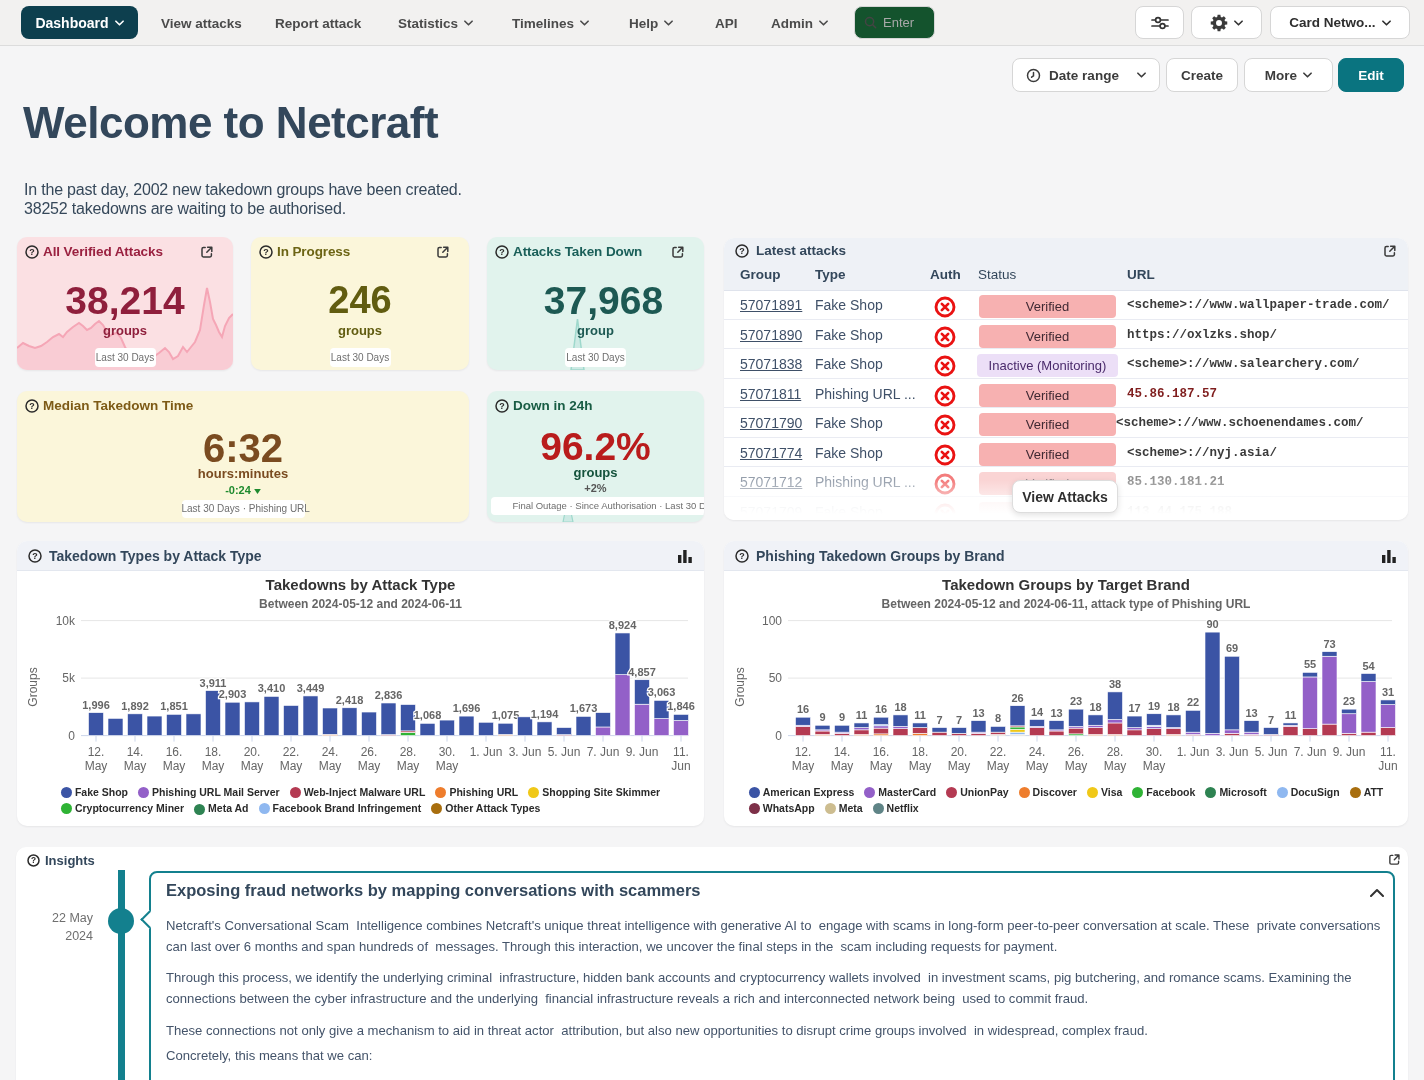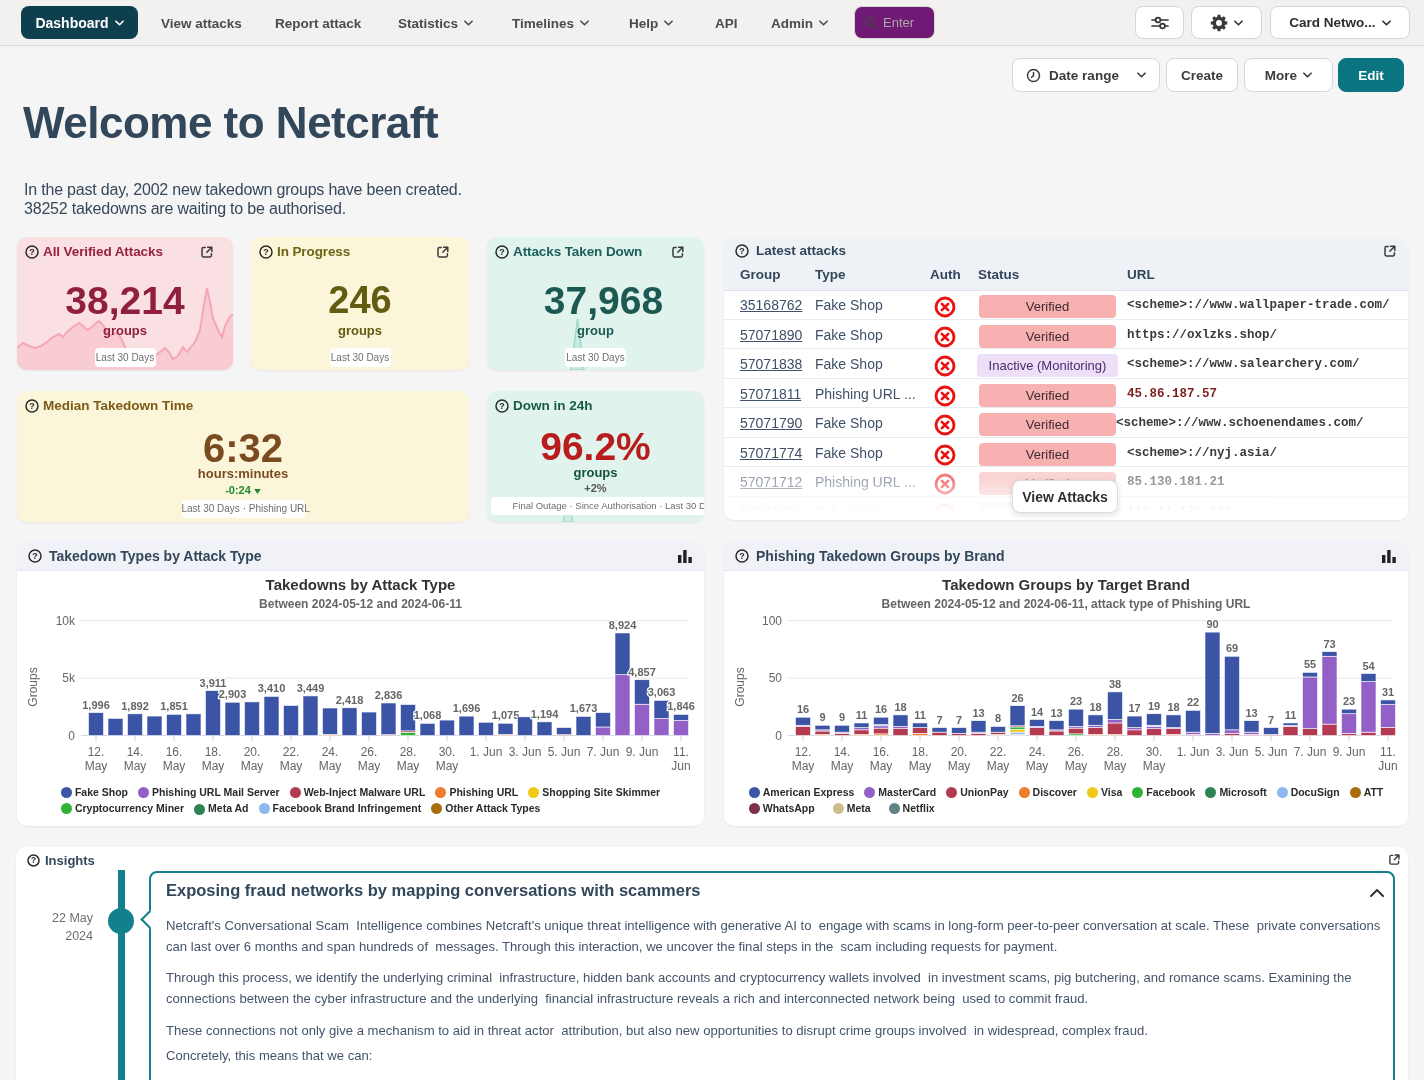--- a/index.html
+++ b/index.html
@@ -21,21 +21,21 @@
 <div class="navlink" style="left:512px">Timelines<svg width="9" height="6" viewBox="0 0 10 6" style="margin-left:6px">
       <path d="M1 1 L5 5 L9 1" fill="none" stroke="#4b4b4b" stroke-width="1.8" stroke-linecap="round" stroke-linejoin="round"></path>
     </svg></div>
 <div class="navlink" style="left:629px">Help<svg width="9" height="6" viewBox="0 0 10 6" style="margin-left:6px">
       <path d="M1 1 L5 5 L9 1" fill="none" stroke="#4b4b4b" stroke-width="1.8" stroke-linecap="round" stroke-linejoin="round"></path>
     </svg></div>
 <div class="navlink" style="left:715px">API</div>
 <div class="navlink" style="left:771px">Admin<svg width="9" height="6" viewBox="0 0 10 6" style="margin-left:6px">
       <path d="M1 1 L5 5 L9 1" fill="none" stroke="#4b4b4b" stroke-width="1.8" stroke-linecap="round" stroke-linejoin="round"></path>
     </svg></div>
-<div class="abs" style="left:854px;top:6px;width:81px;height:33px;background:#701a75;border:1px solid #d6d6d6;border-radius:8px;display:flex;align-items:center;padding-left:9px">
+<div class="abs" style="left:854px;top:6px;width:81px;height:33px;background:#14532d;border:1px solid #d6d6d6;border-radius:8px;display:flex;align-items:center;padding-left:9px">
 <svg width="13" height="13" viewBox="0 0 14 14">
       <circle cx="6" cy="6" r="4.4" fill="none" stroke="#444" stroke-width="1.6"></circle>
       <path d="M9.4 9.4 L12.6 12.6" stroke="#444" stroke-width="1.6" stroke-linecap="round"></path>
     </svg>
 <span style="color:#a8a8a8;font-size:13px;margin-left:6px">Enter</span>
   </div>
 <div class="btn" style="left:1135px;top:6px;width:49px;height:33px">
 <svg width="20" height="18" viewBox="0 0 20 18">
       <path d="M2 6 H18 M2 12 H18" stroke="#333" stroke-width="1.7" stroke-linecap="round"></path>
       <circle cx="8" cy="6" r="2.4" fill="#fff" stroke="#333" stroke-width="1.7"></circle>
@@ -149,25 +149,25 @@
       <text x="7.0" y="10.2256" text-anchor="middle" font-size="8.96" font-weight="bold" fill="#2b2b2b" font-family="Liberation Sans">?</text>
     </svg>
     <div style="position:absolute;left:32px;top:5px;font-size:13.5px;font-weight:bold;color:#33475b">Latest attacks</div>
     <svg style="position:absolute;left:659px;top:6px" width="14" height="14" viewBox="0 0 14 14">
       <path d="M5.2 2.6 H3.4 C2.5 2.6 2 3.1 2 4 V10.6 C2 11.5 2.5 12 3.4 12 H10 C10.9 12 11.4 11.5 11.4 10.6 V8.8" fill="none" stroke="#3a3a3a" stroke-width="1.5" stroke-linecap="round"></path>
       <path d="M7.6 2.2 H11.8 V6.4 M11.5 2.5 L6.8 7.2" fill="none" stroke="#3a3a3a" stroke-width="1.5" stroke-linecap="round" stroke-linejoin="round"></path>
     </svg>
     <div style="position:absolute;left:16px;top:29px;font-size:13.5px;font-weight:bold;color:#33475b">Group</div>
     <div style="position:absolute;left:91px;top:29px;font-size:13.5px;font-weight:bold;color:#33475b">Type</div>
     <div style="position:absolute;left:206px;top:29px;font-size:13.5px;font-weight:bold;color:#33475b">Auth</div>
-    <div style="position:absolute;left:254px;top:29px;font-size:13.5px;font-weight:bold;color:#33475b">Status</div>
+    <div style="position:absolute;left:254px;top:29px;font-size:13.5px;font-weight:normal;color:#33475b">Status</div>
     <div style="position:absolute;left:403px;top:29px;font-size:13.5px;font-weight:bold;color:#33475b">URL</div>
     <div style="position:absolute;left:0;top:52px;width:100%;height:1px;background:#dfe3ec"></div>
     <div style="position:absolute;left:0;top:52.0px;width:100%;height:29.5px;border-bottom:1px solid #e9ebf2;opacity:1">
-      <div style="position:absolute;left:16px;top:8px;font-size:14px;line-height:14px;color:#3f5068;text-decoration:underline">35168762</div>
+      <div style="position:absolute;left:16px;top:8px;font-size:14px;line-height:14px;color:#3f5068;text-decoration:underline">57071891</div>
       <div style="position:absolute;left:91px;top:8px;font-size:14px;line-height:14px;color:#3f5068">Fake Shop</div>
       <div style="position:absolute;left:210px;top:6px"><svg width="22" height="22" viewBox="0 0 23 23">
           <circle cx="11.5" cy="11.5" r="9.4" fill="none" stroke="#ea1212" stroke-width="3"></circle>
           <path d="M8.2 8.2 L14.8 14.8 M14.8 8.2 L8.2 14.8" stroke="#ea1212" stroke-width="2.8" stroke-linecap="round"></path>
         </svg></div>
       <div style="position:absolute;left:255px;top:5px;width:137px;height:23px;background:#f7b1b1;border-radius:4px;text-align:center;line-height:23px;font-size:13px;color:#402933">Verified</div>
       <div style="position:absolute;left:403px;top:9px;font-size:12.5px;line-height:13px;font-weight:600;color:#3a3a3a;font-family:'Liberation Mono',monospace;white-space:nowrap">&lt;scheme&gt;://www.wallpaper-trade.com/</div>
     </div>
     <div style="position:absolute;left:0;top:81.5px;width:100%;height:29.5px;border-bottom:1px solid #e9ebf2;opacity:1">
       <div style="position:absolute;left:16px;top:8px;font-size:14px;line-height:14px;color:#3f5068;text-decoration:underline">57071890</div>
@@ -582,21 +582,21 @@
     <div style="position:absolute;left:0;top:243px;width:100%;text-align:center;line-height:0"><div style="display:inline-block;text-align:left"><div style="display:flex;gap:10px;align-items:center;height:16px">
           <span style="display:flex;align-items:center;font-size:10.5px;font-weight:bold;color:#2a2a2a;white-space:nowrap;line-height:13px"><span style="width:11px;height:11px;border-radius:50%;background:#3b54a5;margin-right:3px;display:inline-block;flex-shrink:0"></span>American Express</span>
           <span style="display:flex;align-items:center;font-size:10.5px;font-weight:bold;color:#2a2a2a;white-space:nowrap;line-height:13px"><span style="width:11px;height:11px;border-radius:50%;background:#9360c8;margin-right:3px;display:inline-block;flex-shrink:0"></span>MasterCard</span>
           <span style="display:flex;align-items:center;font-size:10.5px;font-weight:bold;color:#2a2a2a;white-space:nowrap;line-height:13px"><span style="width:11px;height:11px;border-radius:50%;background:#b43a52;margin-right:3px;display:inline-block;flex-shrink:0"></span>UnionPay</span>
           <span style="display:flex;align-items:center;font-size:10.5px;font-weight:bold;color:#2a2a2a;white-space:nowrap;line-height:13px"><span style="width:11px;height:11px;border-radius:50%;background:#ee7d2d;margin-right:3px;display:inline-block;flex-shrink:0"></span>Discover</span>
           <span style="display:flex;align-items:center;font-size:10.5px;font-weight:bold;color:#2a2a2a;white-space:nowrap;line-height:13px"><span style="width:11px;height:11px;border-radius:50%;background:#f0c818;margin-right:3px;display:inline-block;flex-shrink:0"></span>Visa</span>
           <span style="display:flex;align-items:center;font-size:10.5px;font-weight:bold;color:#2a2a2a;white-space:nowrap;line-height:13px"><span style="width:11px;height:11px;border-radius:50%;background:#2fb335;margin-right:3px;display:inline-block;flex-shrink:0"></span>Facebook</span>
           <span style="display:flex;align-items:center;font-size:10.5px;font-weight:bold;color:#2a2a2a;white-space:nowrap;line-height:13px"><span style="width:11px;height:11px;border-radius:50%;background:#2e8352;margin-right:3px;display:inline-block;flex-shrink:0"></span>Microsoft</span>
           <span style="display:flex;align-items:center;font-size:10.5px;font-weight:bold;color:#2a2a2a;white-space:nowrap;line-height:13px"><span style="width:11px;height:11px;border-radius:50%;background:#8fb8f0;margin-right:3px;display:inline-block;flex-shrink:0"></span>DocuSign</span>
           <span style="display:flex;align-items:center;font-size:10.5px;font-weight:bold;color:#2a2a2a;white-space:nowrap;line-height:13px"><span style="width:11px;height:11px;border-radius:50%;background:#a86e0e;margin-right:3px;display:inline-block;flex-shrink:0"></span>ATT</span>
-        </div><div style="display:flex;gap:18px;align-items:center;height:16px">
+        </div><div style="display:flex;gap:10px;align-items:center;height:16px">
           <span style="display:flex;align-items:center;font-size:10.5px;font-weight:bold;color:#2a2a2a;white-space:nowrap;line-height:13px"><span style="width:11px;height:11px;border-radius:50%;background:#7d3048;margin-right:3px;display:inline-block;flex-shrink:0"></span>WhatsApp</span>
           <span style="display:flex;align-items:center;font-size:10.5px;font-weight:bold;color:#2a2a2a;white-space:nowrap;line-height:13px"><span style="width:11px;height:11px;border-radius:50%;background:#cdbd90;margin-right:3px;display:inline-block;flex-shrink:0"></span>Meta</span>
           <span style="display:flex;align-items:center;font-size:10.5px;font-weight:bold;color:#2a2a2a;white-space:nowrap;line-height:13px"><span style="width:11px;height:11px;border-radius:50%;background:#5f8486;margin-right:3px;display:inline-block;flex-shrink:0"></span>Netflix</span>
         </div></div></div>
   </div>
 <div class="card" style="left:16px;top:847px;width:1392px;height:250px;background:#fff;overflow:hidden">
     <svg style="position:absolute;left:11px;top:7px" width="13" height="13" viewBox="0 0 13 13">
       <circle cx="6.5" cy="6.5" r="5.5" fill="none" stroke="#2b2b2b" stroke-width="1.5"></circle>
       <text x="6.5" y="9.4952" text-anchor="middle" font-size="8.32" font-weight="bold" fill="#2b2b2b" font-family="Liberation Sans">?</text>
     </svg>

